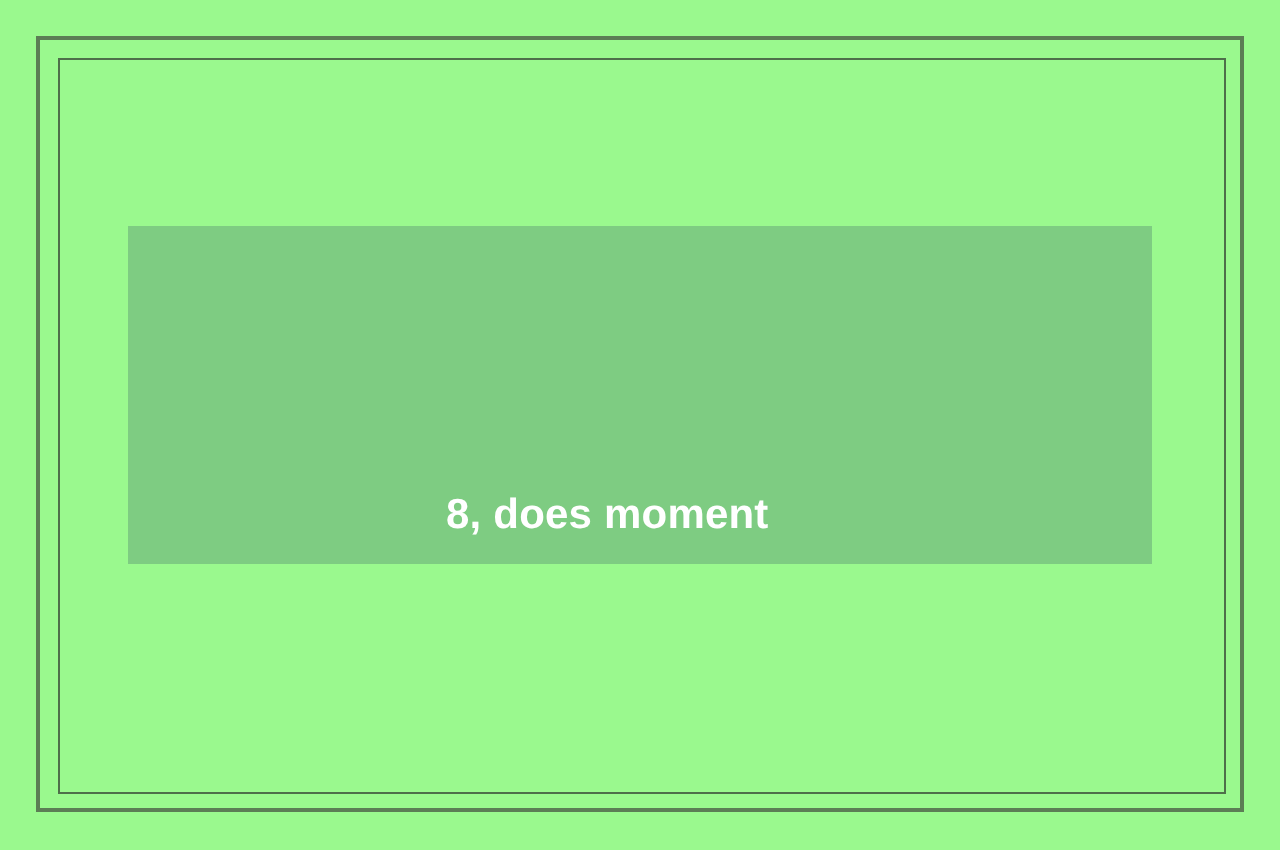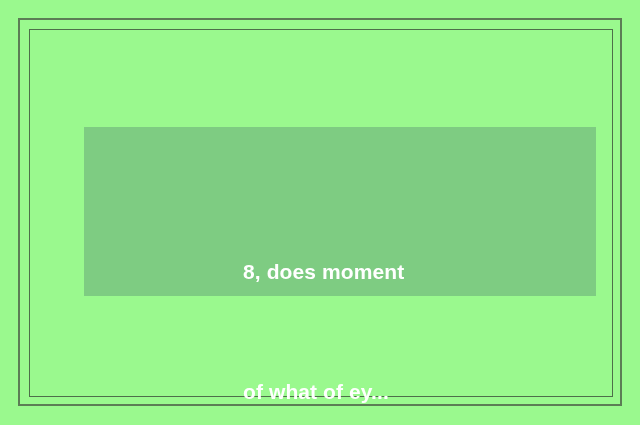--- a/index.html
+++ b/index.html
@@ -40,26 +40,25 @@
     right: 27px;
     bottom: 28px;
     border: 1px solid #4e6f4a;
     box-sizing: border-box;
     pointer-events: none;
   }
   
   #quote-panel {
     position: absolute;
     left: 64px;
-    top: 127px;
+    top: 113px;
     width: 512px;
     height: 169px;
     background: #7ecc82;
     box-sizing: border-box;
-    margin-left: 20px;
   }
   #quote-text {
     position: absolute;
     left: 159px;
     top: 45px;
     width: 340px;
     color: #ffffff;
     font-family: "Liberation Sans", sans-serif;
     font-weight: bold;
     font-size: 21px;
@@ -76,17 +75,16 @@
 <body>
 
 <div id="canvas">
 
   <div id="frame-outer"></div>
   <div id="frame-inner"></div>
 
   <div id="quote-panel">
     <div id="quote-text">
       <span class="quote-line">8, does moment</span>
-      <span class="quote-line">of what of ey...</span>
     </div>
   </div>
 
 </div>
 
 </body></html>

